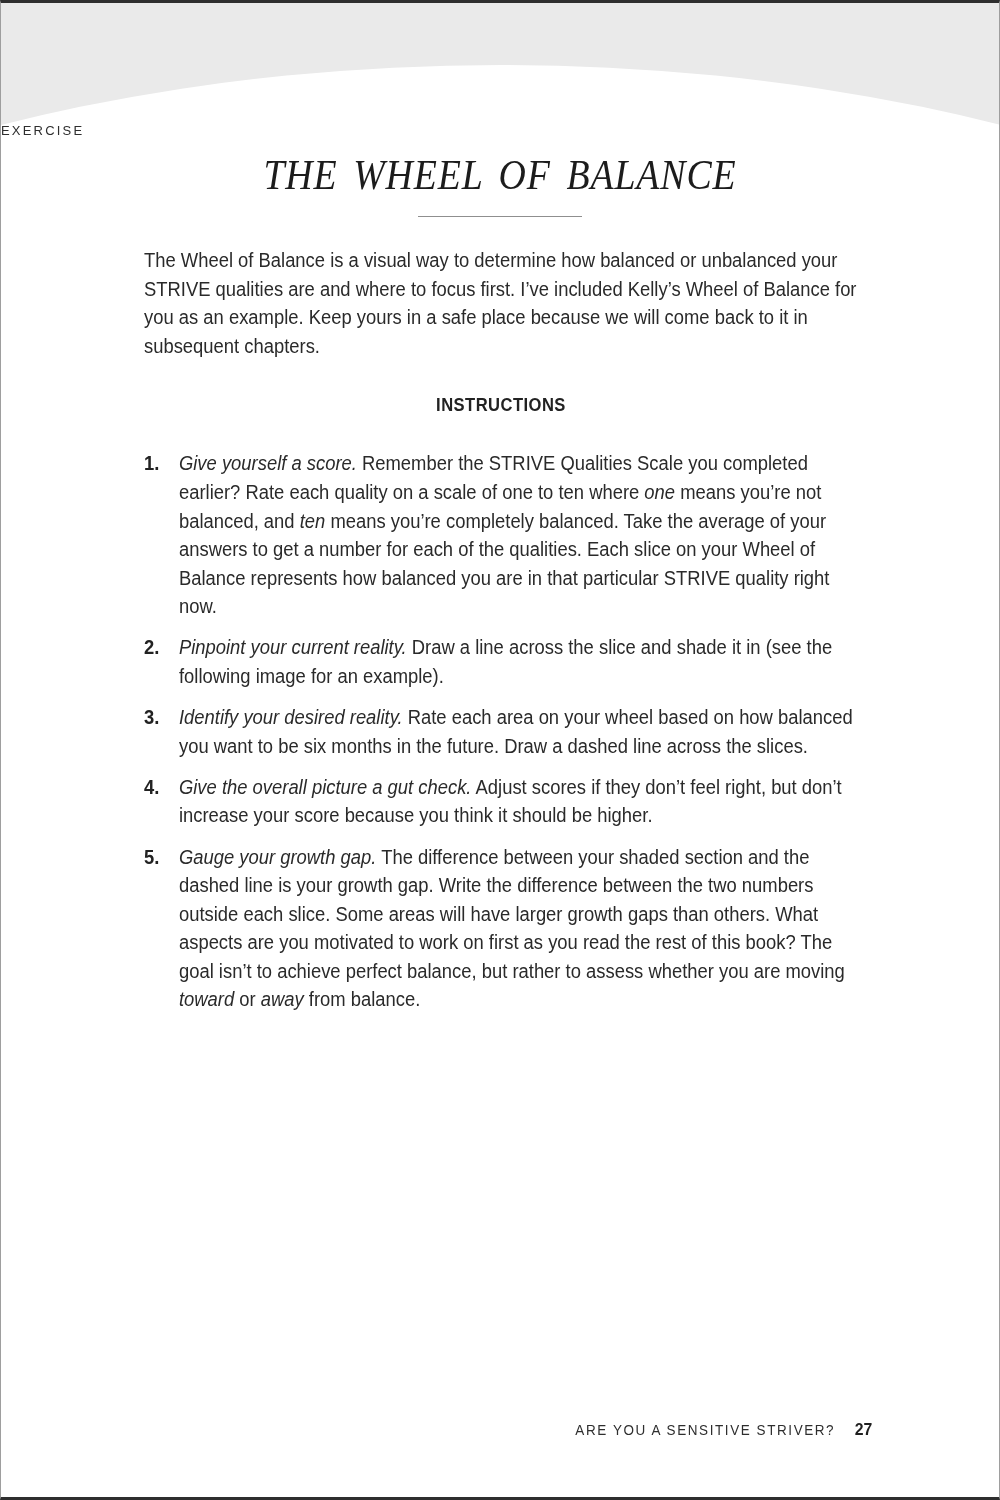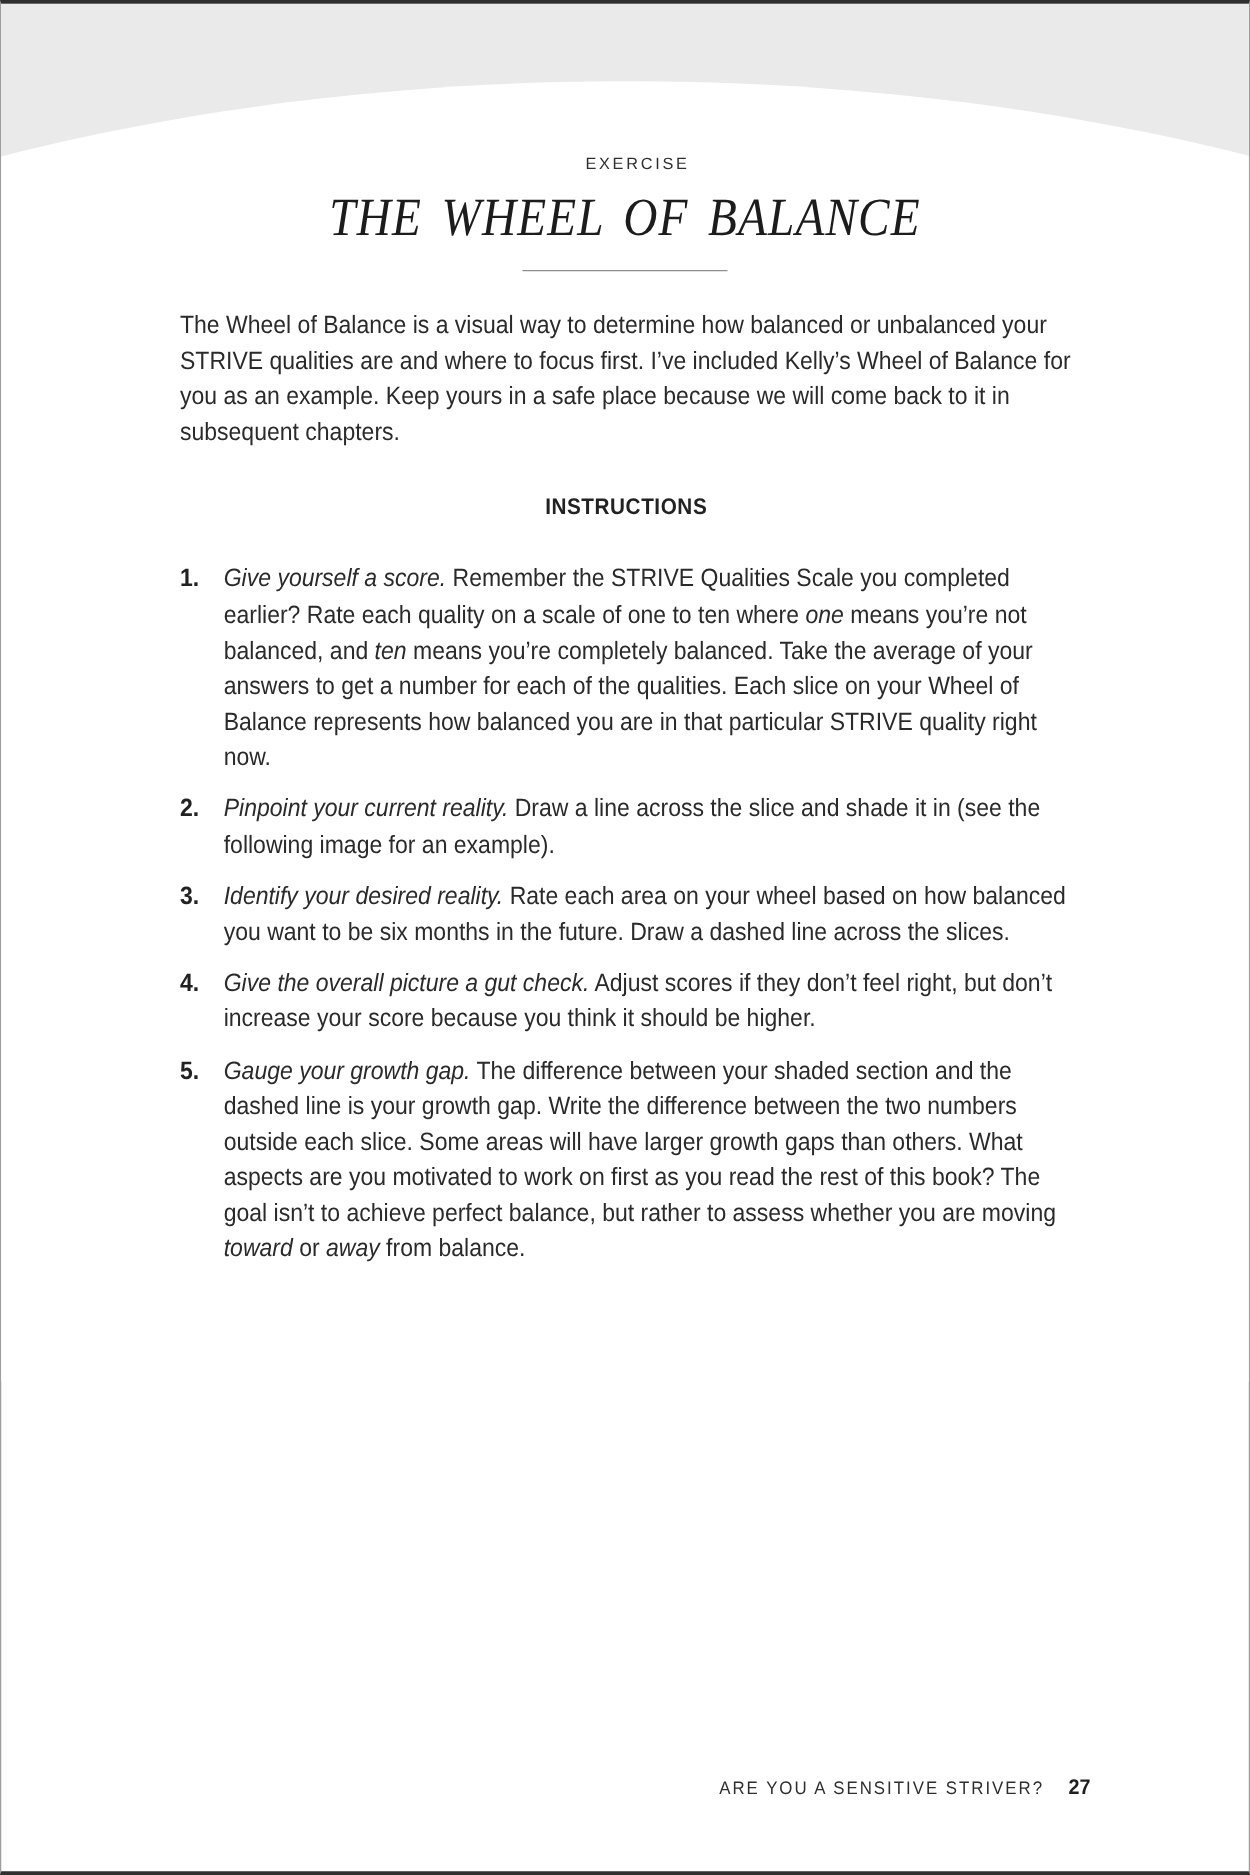--- a/index.html
+++ b/index.html
@@ -34,26 +34,24 @@
     height: 1100px;
     background: #ffffff;
     border-radius: 50%;
   }
   .content {
     position: relative;
     z-index: 1;
   }
   .kicker {
     margin-top: 119px;
-    text-align: center;
     font-size: 13px;
     line-height: 17px;
     letter-spacing: 2.2px;
     color: #2e2e2e;
-    padding-left: 20px;
   }
   .title {
     margin-top: 14px;
     text-align: center;
     font-family: "Liberation Serif", serif;
     font-style: italic;
     font-size: 43px;
     line-height: 44px;
     letter-spacing: 1px;
     word-spacing: 6px;

